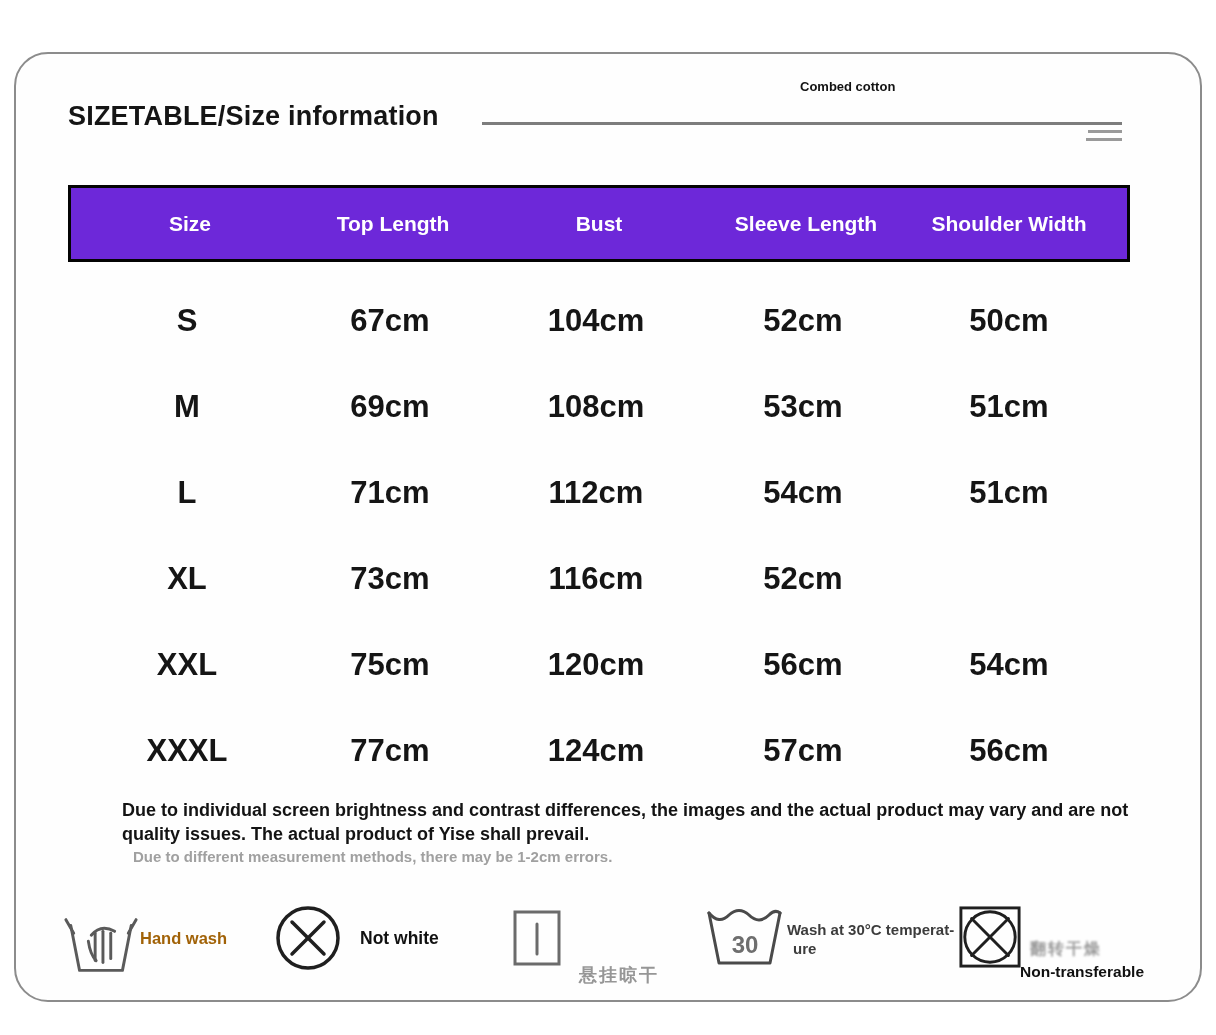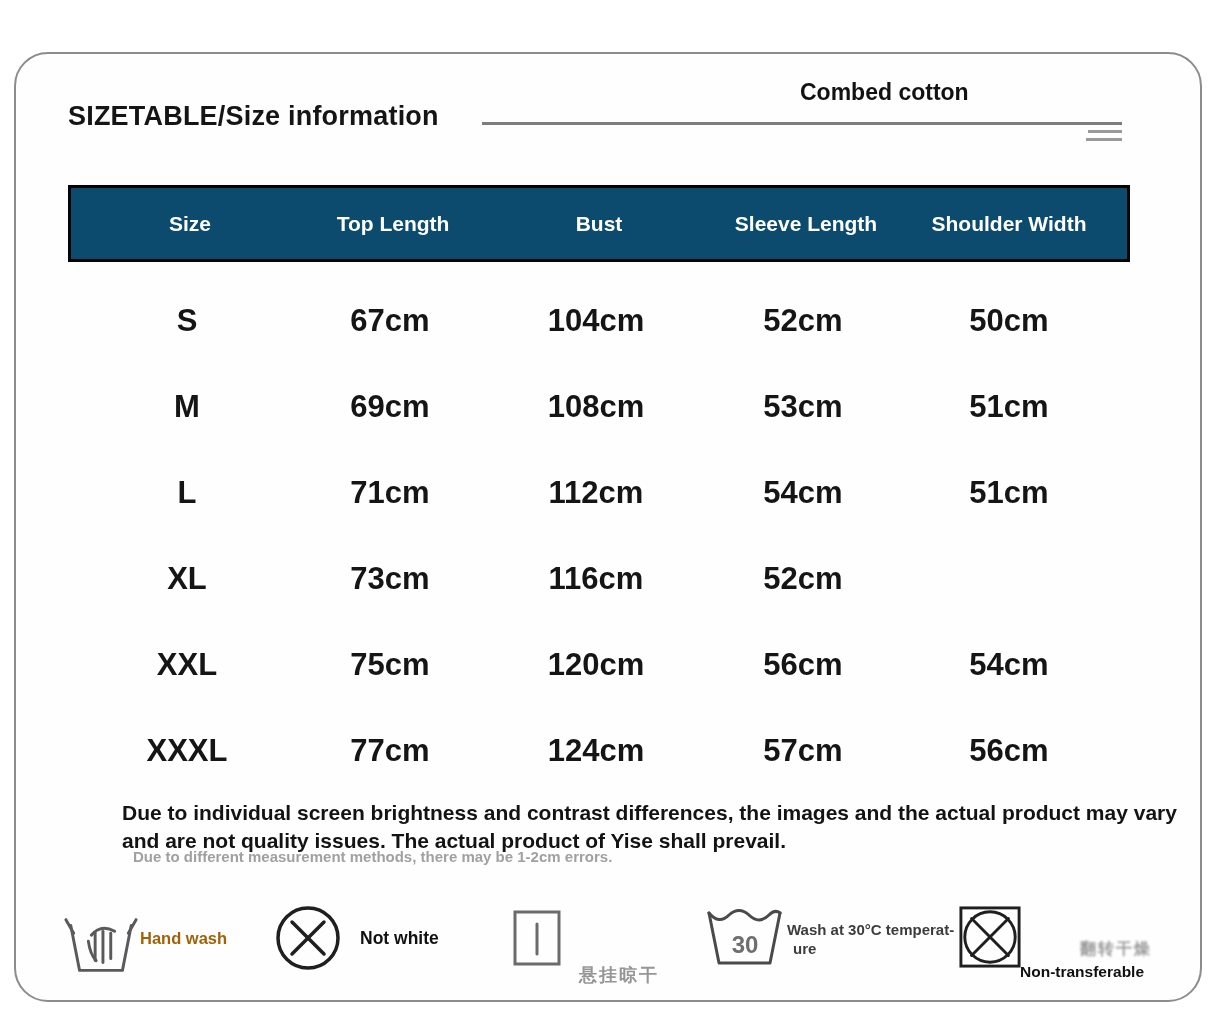--- a/index.html
+++ b/index.html
@@ -14,44 +14,44 @@
     position: absolute; left: 14px; top: 52px; width: 1188px; height: 950px;
     background: #fefefe; border: 2px solid #8c8c8c; border-radius: 34px;
   }
 
   .title {
     position: absolute; left: 68px; top: 101px;
     font-size: 27px; font-weight: 700; color: #151515; letter-spacing: 0.2px;
   }
   .subtitle {
     position: absolute; left: 800px; top: 79px;
-    font-size: 23px; font-weight: 700; color: #121212;
+    font-size: 13px; font-weight: 700; color: #121212;
   }
   .rule { position: absolute; left: 482px; top: 122px; width: 640px; height: 3px; background: #7d7d7d; }
   .rule-s1 { position: absolute; left: 1088px; top: 130px; width: 34px; height: 3px; background: #9a9a9a; }
   .rule-s2 { position: absolute; left: 1086px; top: 138px; width: 36px; height: 3px; background: #9a9a9a; }
 
   .thead {
     position: absolute; left: 68px; top: 185px; width: 1062px; height: 77px;
-    background: #0c4a6e; border: 3px solid #040404;
+    background: #6d28d9; border: 3px solid #040404;
     display: grid; grid-template-columns: 238px 168px 244px 170px 1fr;
     align-items: center;
   }
   .th { text-align: center; color: #ffffff; font-size: 21px; font-weight: 700; }
 
   .tbody { position: absolute; left: 68px; top: 278px; width: 1062px; }
   .trow {
     display: grid; grid-template-columns: 238px 168px 244px 170px 1fr;
     height: 86px; align-items: center;
   }
   .td { text-align: center; font-size: 31px; font-weight: 700; color: #151515; }
 
   .note1 {
     position: absolute; left: 122px; top: 799px; width: 1055px;
-    font-size: 21px; font-weight: 700; color: #131313; line-height: 1.32;
+    font-size: 18px; font-weight: 700; color: #131313; line-height: 1.32;
   }
   .note2 {
     position: absolute; left: 133px; top: 848px;
     font-size: 15px; font-weight: 700; color: #a0a0a0;
   }
 
   .care-icon { position: absolute; }
   .care-icon svg { display: block; }
   .lbl-gray  { position: absolute; font-size: 16.5px; font-weight: 700; color: #a16207; }
   .lbl-dark  { position: absolute; font-size: 17.5px; font-weight: 700; color: #111111; }
@@ -170,14 +170,14 @@
 
   <div class="care-icon" style="left:958px; top:905px;">
     <svg width="64" height="64" viewBox="0 0 66 66" fill="none" stroke="#1f1f1f" stroke-width="3" stroke-linecap="round">
       <rect x="3" y="3" width="60" height="60"></rect>
       <circle cx="33" cy="33" r="26"></circle>
       <path d="M14,14 L52,52"></path>
       <path d="M52,14 L14,52"></path>
     </svg>
   </div>
   <div class="lbl-nt" style="left:1020px; top:963px;">Non-transferable</div>
-  <div class="lbl-nt-sub" style="left:1080px; top:939px;font-family:Liberation Mono, monospace;">翻转干燥</div>
+  <div class="lbl-nt-sub" style="left:1030px; top:939px;font-family:Liberation Mono, monospace;">翻转干燥</div>
 </div>
 
 </body></html>

